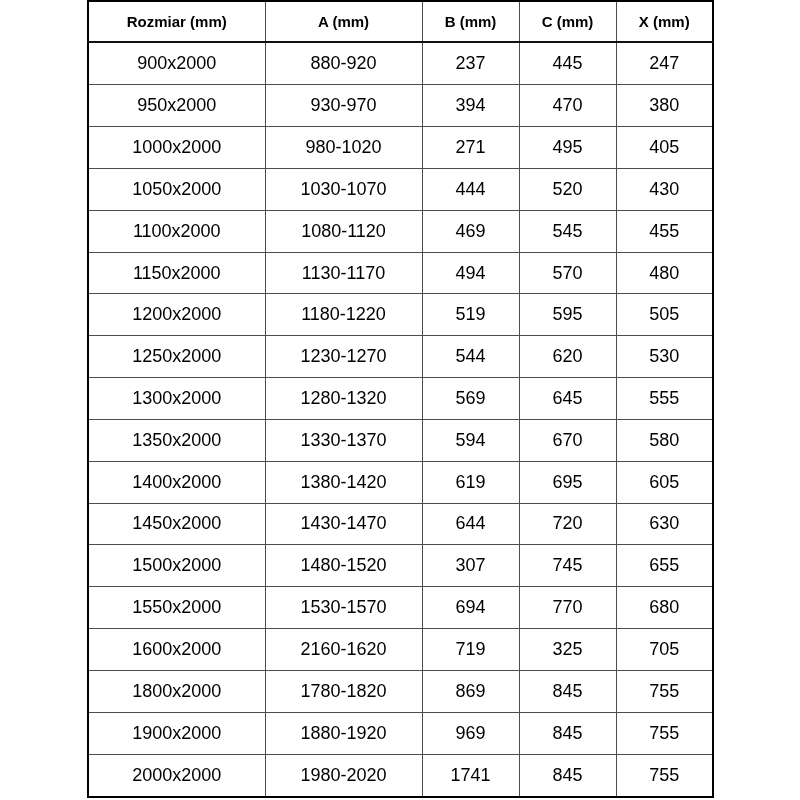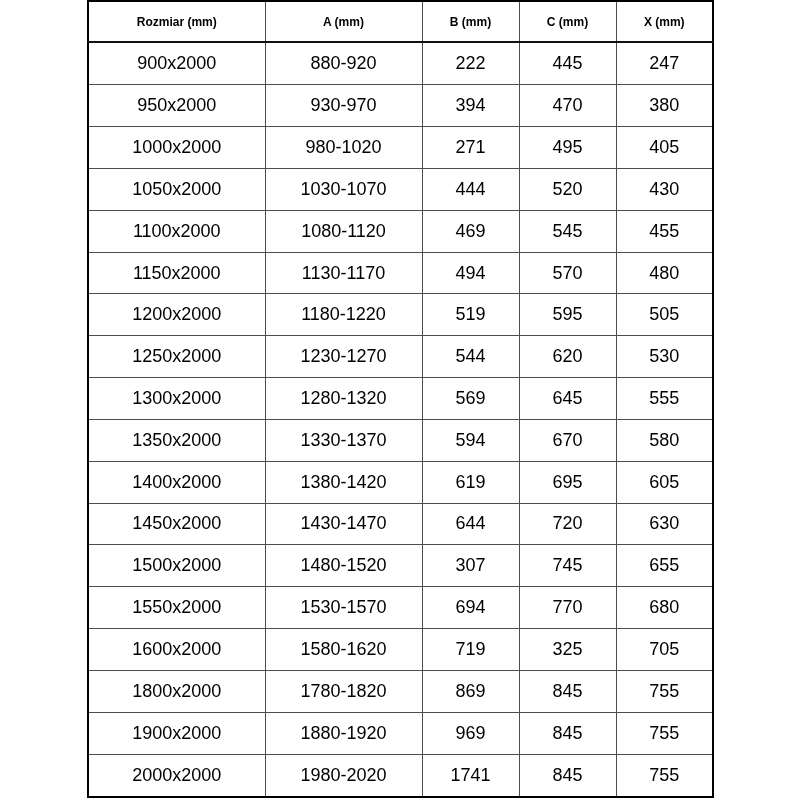--- a/index.html
+++ b/index.html
@@ -38,21 +38,21 @@
     color: #000000;
     background: #ffffff;
     overflow: hidden;
     white-space: nowrap;
   }
   table.size-table {
     border: 2px solid #000000;
   }
   table.size-table thead th {
     font-weight: bold;
-    font-size: 12px;
+    font-size: 15px;
     height: 41px;
     border-bottom: 2px solid #111111;
   }
   table.size-table tbody td {
     font-size: 18px;
     font-weight: normal;
   }
 </style>
 </head>
 <body>
@@ -72,21 +72,21 @@
         <th>A (mm)</th>
         <th>B (mm)</th>
         <th>C (mm)</th>
         <th>X (mm)</th>
       </tr>
     </thead>
     <tbody id="table-body">
         <tr>
           <td>900x2000</td>
           <td>880-920</td>
-          <td>222</td>
+          <td>237</td>
           <td>445</td>
           <td>247</td>
         </tr>
         <tr>
           <td>950x2000</td>
           <td>930-970</td>
           <td>394</td>
           <td>470</td>
           <td>380</td>
         </tr>
@@ -169,21 +169,21 @@
         </tr>
         <tr>
           <td>1550x2000</td>
           <td>1530-1570</td>
           <td>694</td>
           <td>770</td>
           <td>680</td>
         </tr>
         <tr>
           <td>1600x2000</td>
-          <td>1580-1620</td>
+          <td>2160-1620</td>
           <td>719</td>
           <td>325</td>
           <td>705</td>
         </tr>
         <tr>
           <td>1800x2000</td>
           <td>1780-1820</td>
           <td>869</td>
           <td>845</td>
           <td>755</td>

